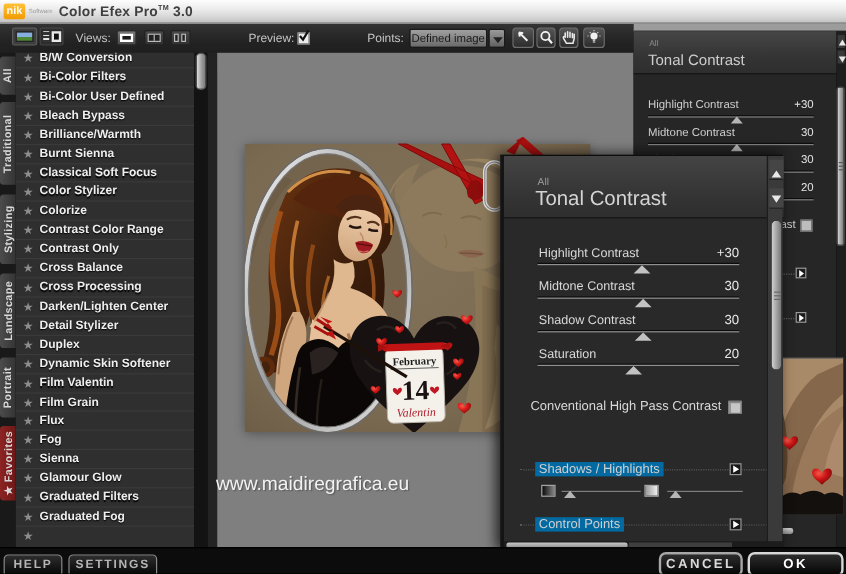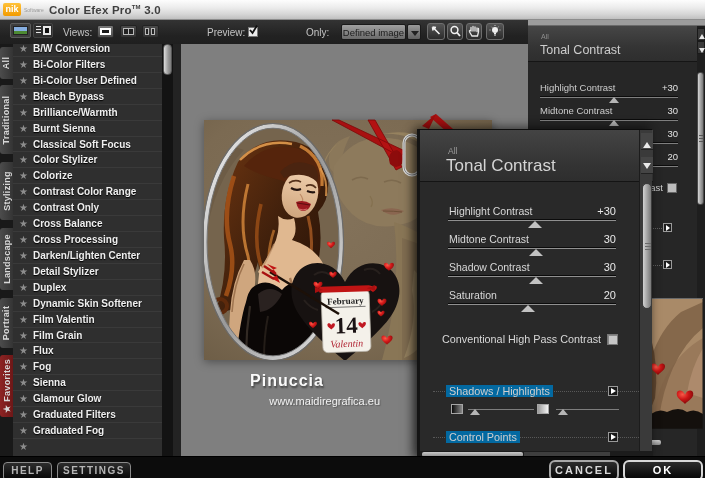--- a/index.html
+++ b/index.html
@@ -67,21 +67,21 @@
      text-shadow:0 1px 1px #000; white-space:nowrap; }
   #lscroll { left:162px; top:44px; width:11px; height:412px; background:#131313; }
   #lthumb { left:1px; top:0px; width:9px; height:31px; border-radius:4px;
      background:linear-gradient(90deg,#dcdcdc,#9a9a9a 60%,#7c7c7c); border:1px solid #555;}
   #divider { left:173px; top:44px; width:8px; height:412px; background:#232323; }
 
   
   #canvas { left:181px; top:44px; width:347px; height:412px; background:#7f7f7f; }
   #pinuccia { left:26px; top:328px; width:160px; text-align:center; color:#fafafa; font-size:16px; font-weight:bold;
       letter-spacing:1px; text-shadow:1px 2px 2px rgba(60,60,60,0.9); }
-  #maidire { left:-1px; top:351px; width:200px; text-align:right; color:#f2f2f2; font-size:11px;
+  #maidire { left:-1px; top:351px; width:200px; text-align:left; color:#f2f2f2; font-size:16px;
       text-shadow:1px 1px 1px rgba(80,80,80,0.8); }
 
   
   #rightpanel { left:528px; top:26px; width:169px; height:430px; background:#262626; }
   #rphead { left:0; top:0; width:169px; height:36px;
      background:linear-gradient(#464646,#343434 60%,#2e2e2e); border-bottom:1px solid #151515;}
   #rphead .all { position:absolute; left:13px; top:7px; font-size:7px; color:#8e8e8e;}
   #rphead .tc  { position:absolute; left:12px; top:17px; font-size:12.5px; color:#cdcdcd;}
   .rlabel { position:absolute; font-size:9.5px; color:#cdcdcd; left:12px;}
   .rval   { position:absolute; font-size:9.5px; color:#e3e3e3; right:19px;}
@@ -169,21 +169,21 @@
     <div id="vb3" class="vbtn">
       <i></i>
       <b></b>
     </div>
     <span class="tlabel" style="left:207px;">Preview:</span>
     <div id="prevchk" class="abs">
       <svg width="12" height="12">
         <path d="M2 5 L4.5 8 L9 0.5" stroke="#111" stroke-width="1.8" fill="none"></path>
       </svg>
     </div>
-    <span class="tlabel" style="left:306px;">Only:</span>
+    <span class="tlabel" style="left:306px;">Points:</span>
     <div id="modesdd" class="abs">Defined image</div>
     <div id="modesarrow" class="abs"></div>
     <div class="toolbtn" style="left:427px;width:18px;">
       <svg width="16" height="15" viewBox="0 0 16 15">
         <path d="M4.5 3 L11.5 10 M4.5 3 L8 3.6 M4.5 3 L5.1 6.5" stroke="#f2f2f2" stroke-width="1.6" fill="none"></path>
       </svg>
     </div>
     <div class="toolbtn" style="left:447px;width:16px;">
       <svg width="14" height="15" viewBox="0 0 14 15">
         <circle cx="6.5" cy="6" r="3.4" stroke="#f2f2f2" stroke-width="1.5" fill="none"></circle>
@@ -467,21 +467,20 @@
       <path d="M128 0 L135 0 L201 31 L197 37 Z" fill="#a81010"></path>
       <path d="M164 0 L171 0 L198 47 L192 50 Z" fill="#b31212"></path>
       <path d="M128 0 L135 0 L201 31 L197 37 Z M164 0 L171 0 L198 47 L192 50 Z" fill="none" stroke="#7d0808" stroke-width="0.8"></path>
       <path d="M226 -3 L232 -6 L249 9 L244 13 Z" fill="#a81010"></path>
       <path d="M232 -6 L225 9 L218 6 Z" fill="#9c0d0d"></path>
       <path d="M193 30 Q201 34 198 44 Q192 50 186 44 Q183 36 189 31 Z" fill="#8d0c0c"></path>
 
       <rect x="200" y="15" width="16" height="40" rx="8" fill="none" stroke="#dedede" stroke-width="3"></rect>
       <rect x="200" y="15" width="16" height="40" rx="8" fill="none" stroke="#8a8a8a" stroke-width="1"></rect>
     </svg>
-    <div id="pinuccia" class="abs">Pinuccia</div>
     <div id="maidire" class="abs">www.maidiregrafica.eu</div>
   </div>
 
   <div id="rightpanel" class="abs">
     <div id="rphead" class="abs">
       <span class="all">All</span>
       <span class="tc">Tonal Contrast</span>
     </div>
     <span class="rlabel" style="top:56px;">Highlight Contrast</span>
     <span class="rval" style="top:56px;">+30</span>

